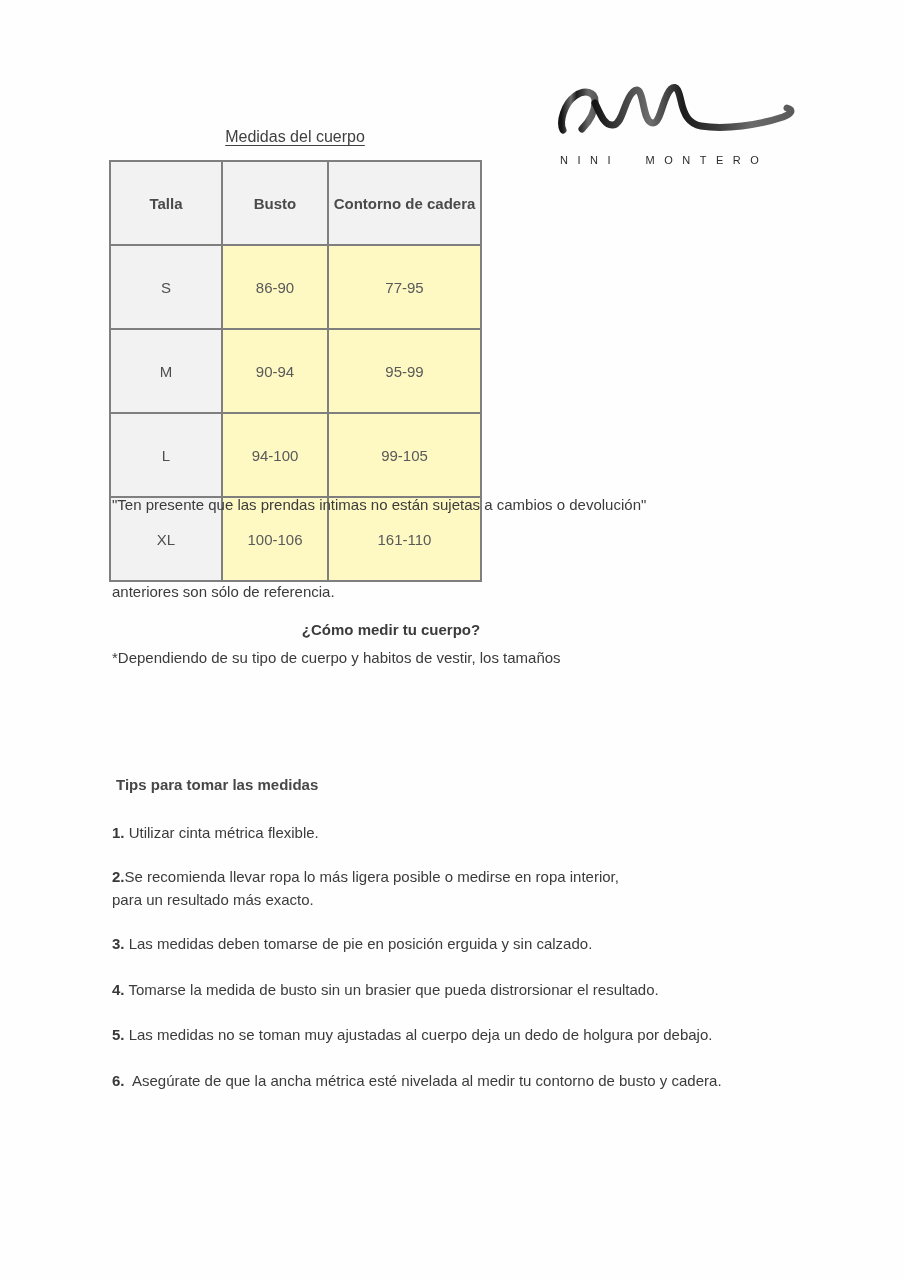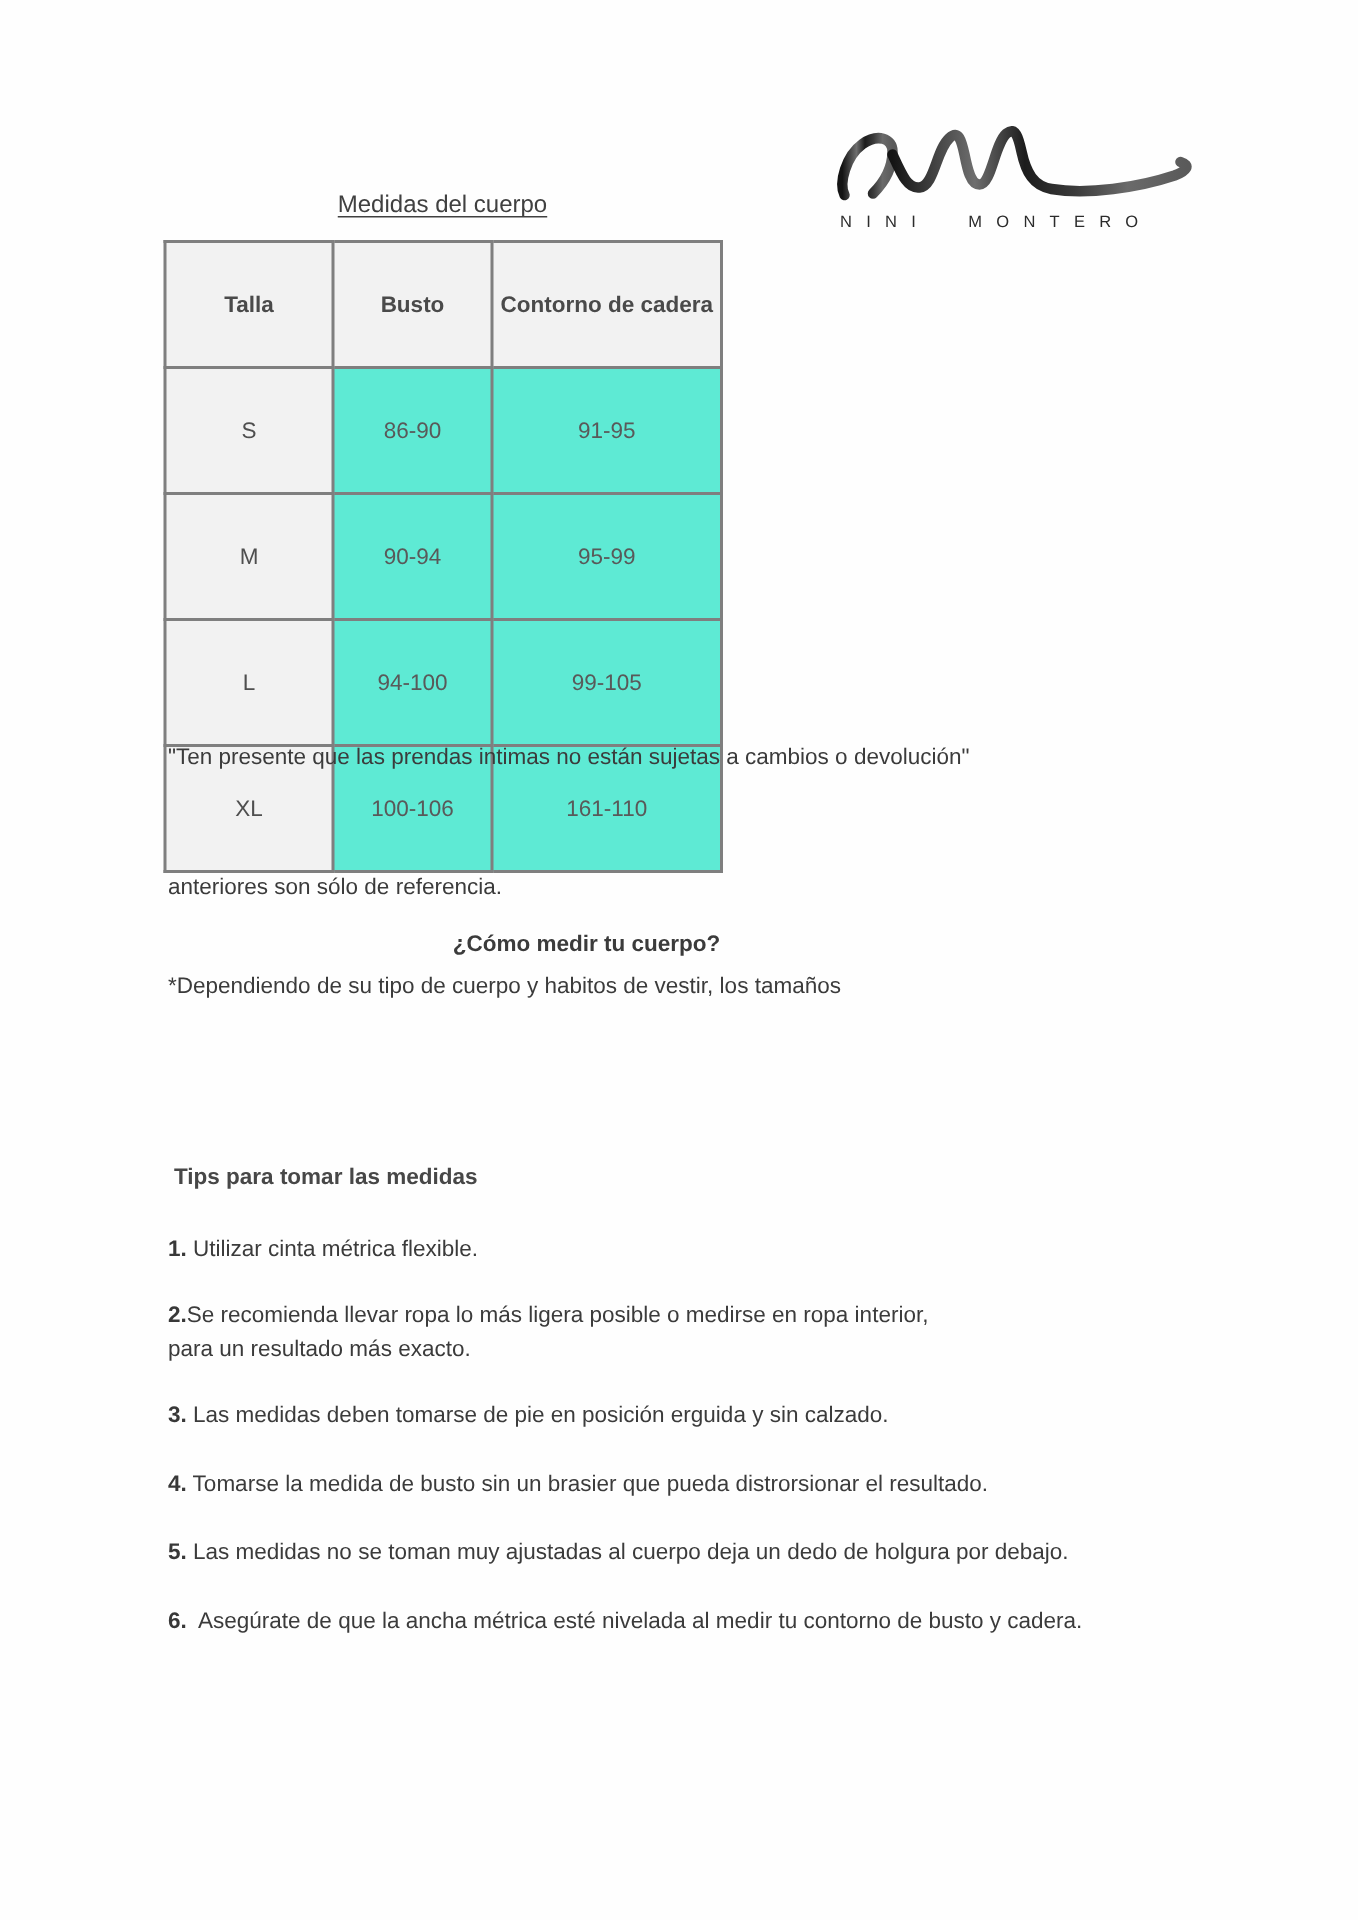--- a/index.html
+++ b/index.html
@@ -22,21 +22,21 @@
     color: #404040;
     text-decoration: underline;
     text-underline-offset: 3px;
   }
 
   
   .logo { left: 556px; top: 82px; width: 250px; }
   .logo svg { display: block; }
   .brand-name {
     display: block;
-    margin-top: 4px;
+    margin-top: 16px;
     padding-left: 4px;
     font-size: 11px;
     letter-spacing: 9.5px;
     word-spacing: 13px;
     color: #2b2b2b;
     white-space: nowrap;
   }
 
   
   .size-table-wrap { left: 109px; top: 160px; }
@@ -51,21 +51,21 @@
     vertical-align: middle;
     font-size: 15px;
     padding: 12px 4px;
   }
   table.size-table th {
     background: #f2f2f2;
     color: #4a4a4a;
     font-weight: 700;
     white-space: nowrap;
   }
-  table.size-table td { color: #595959; background: #5eead4; }
+  table.size-table td { color: #595959; background: #fef9c3; }
   table.size-table td.first-col { background: #f2f2f2; color: #4f4f4f; }
   col.c-talla  { width: 112px; }
   col.c-busto  { width: 106px; }
   col.c-cadera { width: 153px; }
 
   
   .body-text { font-size: 15px; color: #3b3b3b; white-space: pre-wrap; }
   .quote      { left: 112px; top: 496px; width: 600px; }
   .disclaimer { left: 112px; top: 537px; width: 560px; line-height: 22px; }
 
@@ -124,21 +124,21 @@
         <tr>
           <th>Talla</th>
           <th>Busto</th>
           <th>Contorno de cadera</th>
         </tr>
       </thead>
       <tbody>
         <tr>
           <td class="first-col">S</td>
           <td>86-90</td>
-          <td>91-95</td>
+          <td>77-95</td>
         </tr>
         <tr>
           <td class="first-col">M</td>
           <td>90-94</td>
           <td>95-99</td>
         </tr>
         <tr>
           <td class="first-col">L</td>
           <td>94-100</td>
           <td>99-105</td>

